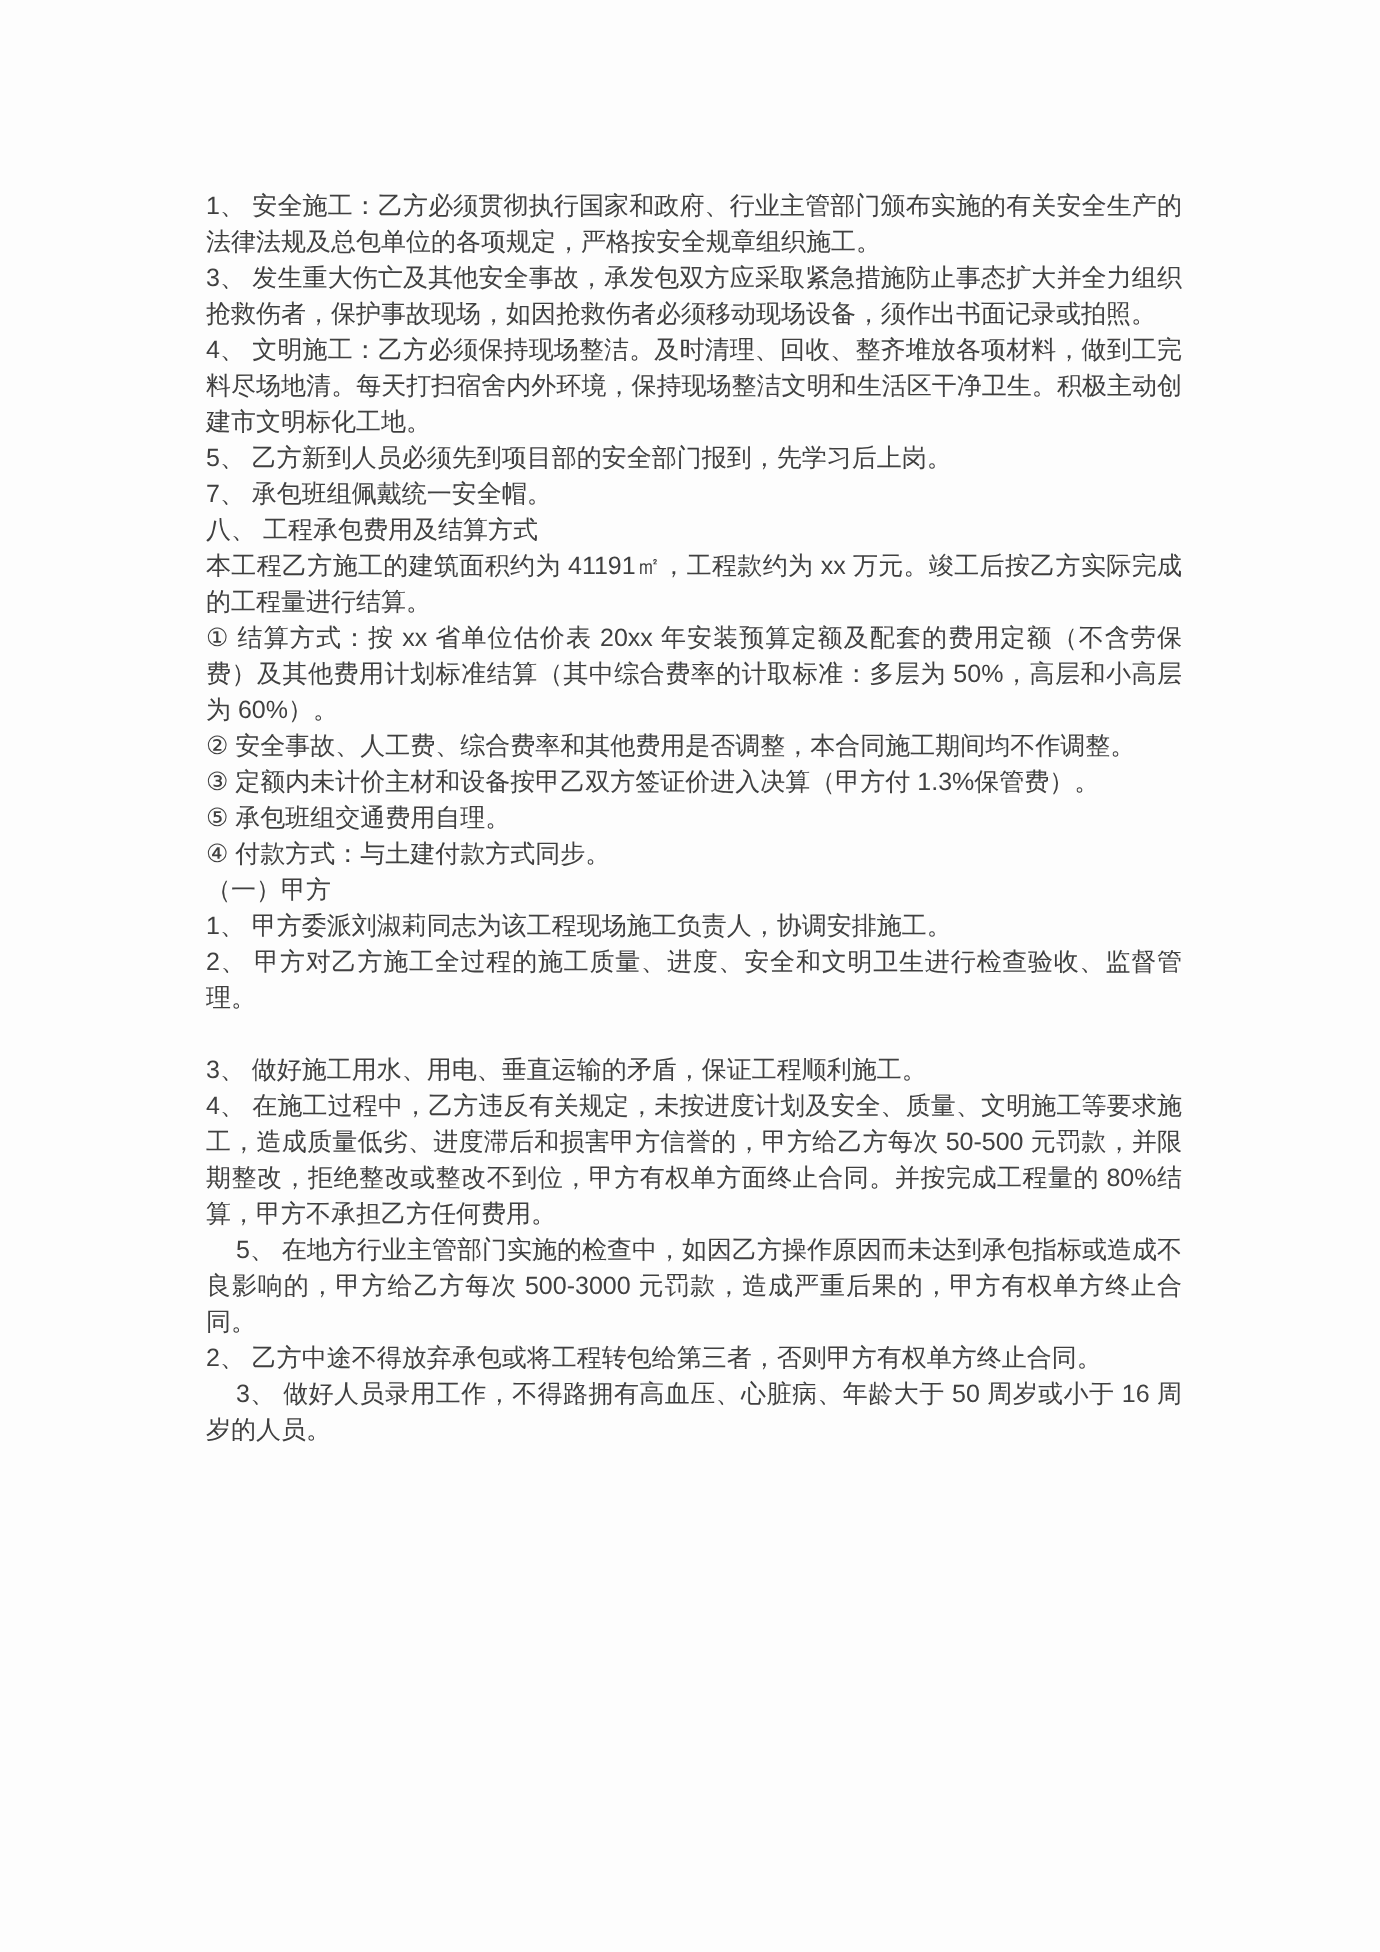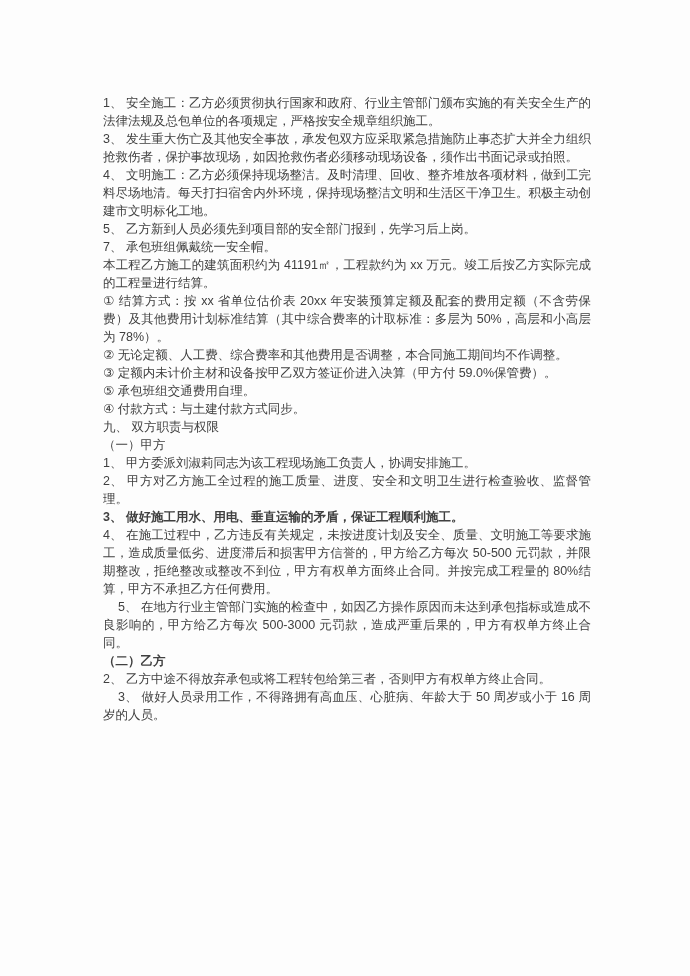--- a/index.html
+++ b/index.html
@@ -29,46 +29,45 @@
       line-height: 18px;
       text-align: justify;
       text-justify: inter-ideograph;
       letter-spacing: 0;
     }
     .para {
       margin: 0;
       padding: 0;
     }
     .gap {
-      font-weight: bold;
+      margin-top: 18px;
     }
     .indent {
       text-indent: 15px;
     }
   </style>
 </head>
 <body style="background: rgb(253, 253, 253);">
 
 <div class="page">
   <div class="doc" style="color: rgb(64, 64, 64);">
     <p class="para">1、 安全施工：乙方必须贯彻执行国家和政府、行业主管部门颁布实施的有关安全生产的法律法规及总包单位的各项规定，严格按安全规章组织施工。</p>
     <p class="para">3、 发生重大伤亡及其他安全事故，承发包双方应采取紧急措施防止事态扩大并全力组织抢救伤者，保护事故现场，如因抢救伤者必须移动现场设备，须作出书面记录或拍照。</p>
     <p class="para">4、 文明施工：乙方必须保持现场整洁。及时清理、回收、整齐堆放各项材料，做到工完料尽场地清。每天打扫宿舍内外环境，保持现场整洁文明和生活区干净卫生。积极主动创建市文明标化工地。</p>
     <p class="para">5、 乙方新到人员必须先到项目部的安全部门报到，先学习后上岗。</p>
     <p class="para">7、 承包班组佩戴统一安全帽。</p>
+    <p class="para">八、 工程承包费用及结算方式</p>
     <p class="para">本工程乙方施工的建筑面积约为 41191㎡，工程款约为 xx 万元。竣工后按乙方实际完成的工程量进行结算。</p>
-    <p class="para">① 结算方式：按 xx 省单位估价表 20xx 年安装预算定额及配套的费用定额（不含劳保费）及其他费用计划标准结算（其中综合费率的计取标准：多层为 50%，高层和小高层为 78%）。</p>
-    <p class="para">② 无论定额、人工费、综合费率和其他费用是否调整，本合同施工期间均不作调整。</p>
-    <p class="para">③ 定额内未计价主材和设备按甲乙双方签证价进入决算（甲方付 59.0%保管费）。</p>
+    <p class="para">① 结算方式：按 xx 省单位估价表 20xx 年安装预算定额及配套的费用定额（不含劳保费）及其他费用计划标准结算（其中综合费率的计取标准：多层为 50%，高层和小高层为 60%）。</p>
+    <p class="para">② 安全事故、人工费、综合费率和其他费用是否调整，本合同施工期间均不作调整。</p>
+    <p class="para">③ 定额内未计价主材和设备按甲乙双方签证价进入决算（甲方付 1.3%保管费）。</p>
     <p class="para">⑤ 承包班组交通费用自理。</p>
     <p class="para">④ 付款方式：与土建付款方式同步。</p>
-    <p class="para">九、 双方职责与权限</p>
     <p class="para">（一）甲方</p>
     <p class="para">1、 甲方委派刘淑莉同志为该工程现场施工负责人，协调安排施工。</p>
     <p class="para">2、 甲方对乙方施工全过程的施工质量、进度、安全和文明卫生进行检查验收、监督管理。</p>
     <p class="para gap">3、 做好施工用水、用电、垂直运输的矛盾，保证工程顺利施工。</p>
     <p class="para">4、 在施工过程中，乙方违反有关规定，未按进度计划及安全、质量、文明施工等要求施工，造成质量低劣、进度滞后和损害甲方信誉的，甲方给乙方每次 50-500 元罚款，并限期整改，拒绝整改或整改不到位，甲方有权单方面终止合同。并按完成工程量的 80%结算，甲方不承担乙方任何费用。</p>
     <p class="para indent">5、 在地方行业主管部门实施的检查中，如因乙方操作原因而未达到承包指标或造成不良影响的，甲方给乙方每次 500-3000 元罚款，造成严重后果的，甲方有权单方终止合同。</p>
-    <p class="para gap">（二）乙方</p>
     <p class="para">2、 乙方中途不得放弃承包或将工程转包给第三者，否则甲方有权单方终止合同。</p>
     <p class="para indent">3、 做好人员录用工作，不得路拥有高血压、心脏病、年龄大于 50 周岁或小于 16 周岁的人员。</p>
   </div>
 </div>
 
 </body></html>

